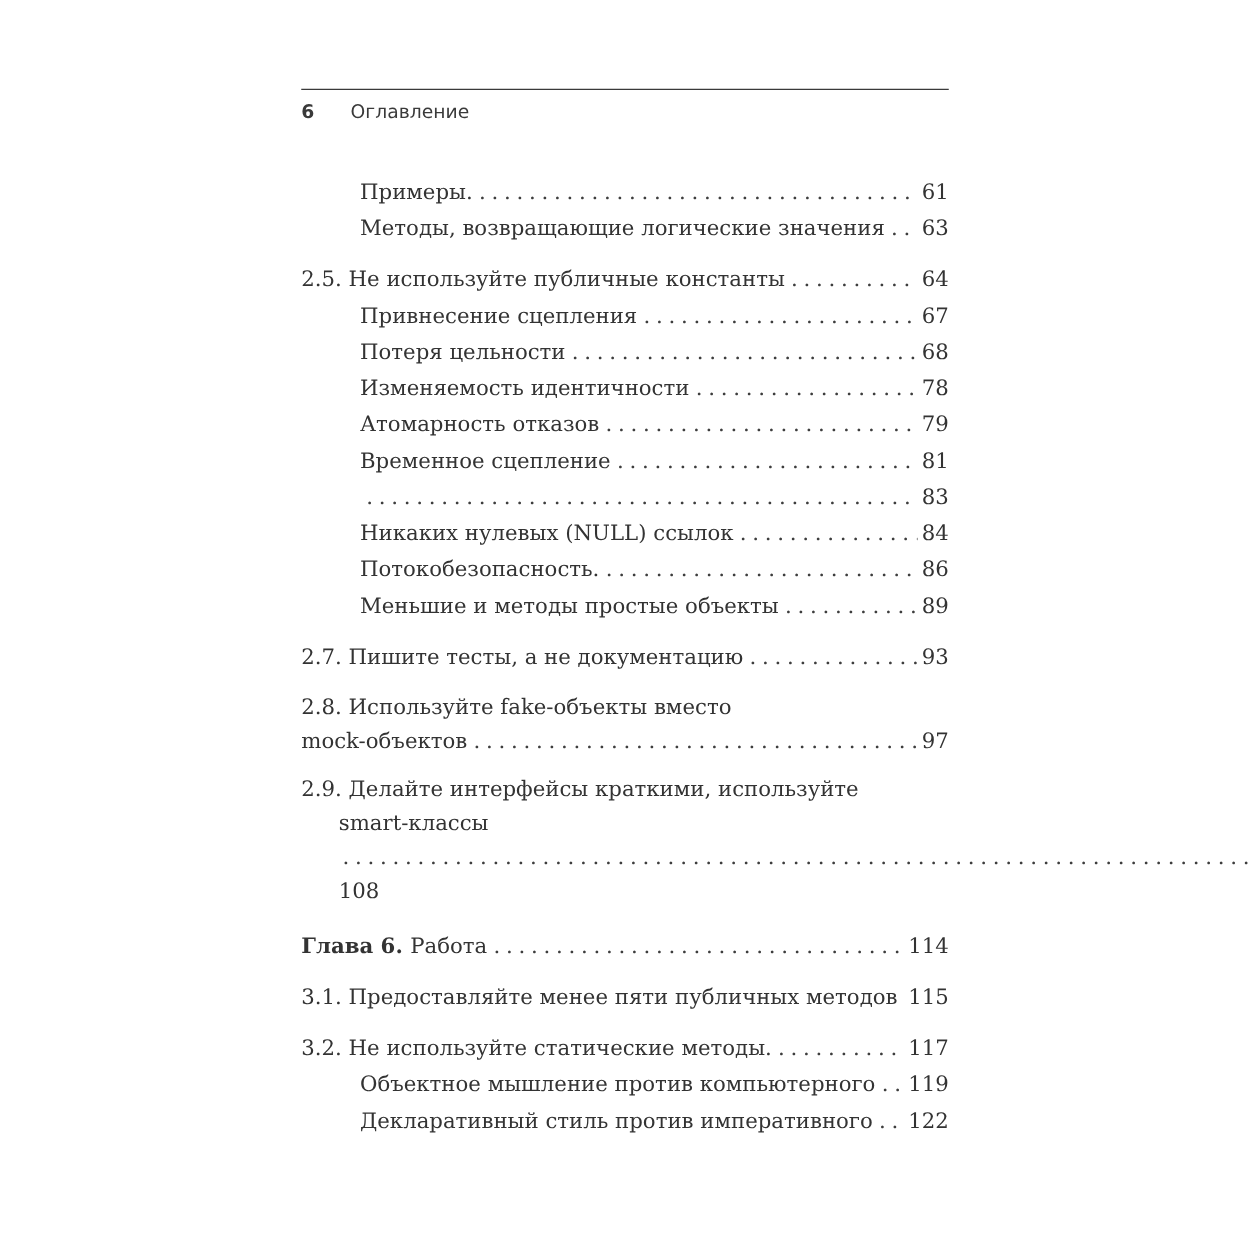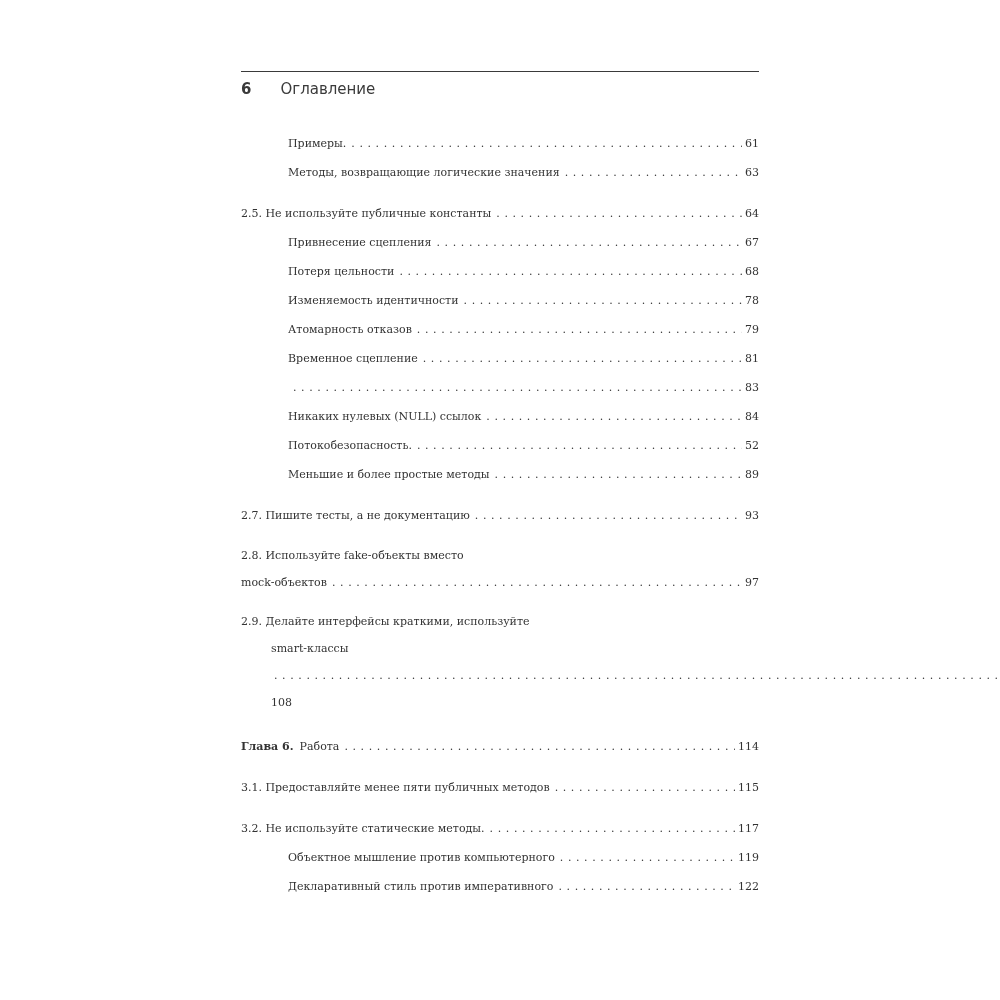--- a/index.html
+++ b/index.html
@@ -22,21 +22,21 @@
     padding-top: 8px;
     display: flex;
     align-items: baseline;
     font-family: "DejaVu Sans", "Liberation Sans", sans-serif;
     font-size: 15px;
     color: #3a3a3a;
   }
   .running-head .folio { font-weight: bold; }
   .running-head .head-title { margin-left: 29px; text-align: center; }
   
-  .toc { margin-top: 31px; font-size: 11px; }
+  .toc { margin-top: 42px; font-size: 17px; }
   .entry { line-height: 29px; }
   .entry .row { display: flex; align-items: baseline; }
   .entry.l1 { margin-top: 12px; }
   .entry.chapter { margin-top: 16px; }
   .entry.l2 { padding-left: 47px; }
   .title { flex: 0 0 auto; white-space: nowrap; }
   .title.bold { font-weight: bold; }
   .title.after-bold { margin-left: 6px; }
   .leader {
     flex: 1 1 auto;
@@ -145,27 +145,27 @@
         <span class="title">Никаких нулевых (NULL) ссылок</span>
         <span class="leader"></span>
         <span class="pageno">84</span>
       </div>
     </div>
 
     <div class="entry l2">
       <div class="row">
         <span class="title">Потокобезопасность.</span>
         <span class="leader"></span>
-        <span class="pageno">52</span>
-      </div>
-    </div>
-
-    <div class="entry l2">
-      <div class="row">
-        <span class="title">Меньшие и более простые методы</span>
+        <span class="pageno">86</span>
+      </div>
+    </div>
+
+    <div class="entry l2">
+      <div class="row">
+        <span class="title">Меньшие и методы простые объекты</span>
         <span class="leader"></span>
         <span class="pageno">89</span>
       </div>
     </div>
 
     <div class="entry l1">
       <div class="row">
         <span class="title">2.7. Пишите тесты, а не документацию</span>
         <span class="leader"></span>
         <span class="pageno">93</span>

